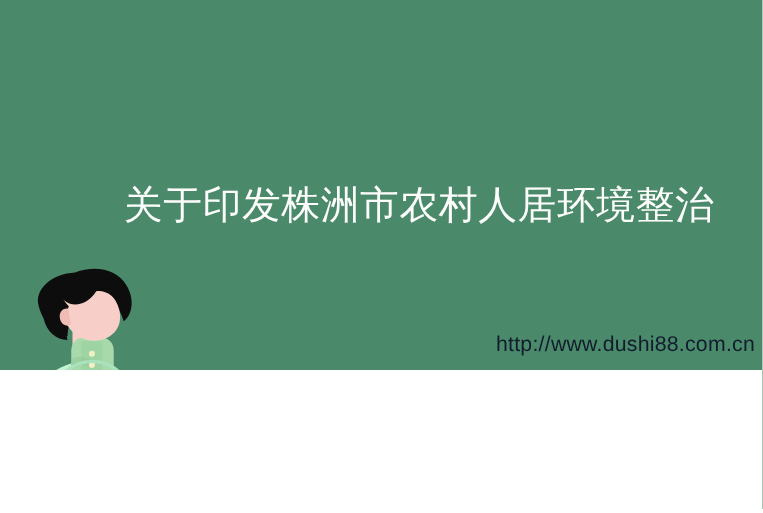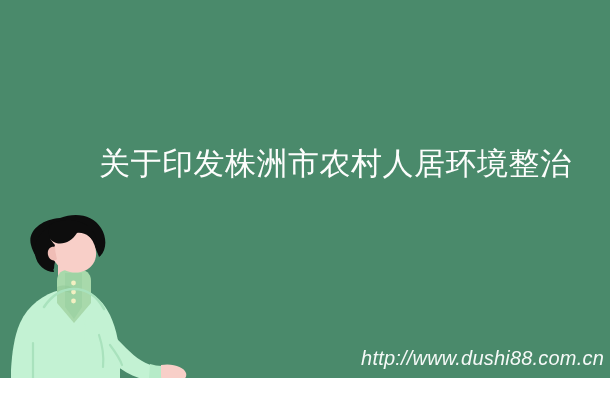--- a/index.html
+++ b/index.html
@@ -4,21 +4,21 @@
 <title>Article Cover Image</title>
 <style>
   html, body {
     margin: 0;
     padding: 0;
     background: #ffffff;
   }
   #cover {
     position: relative;
     width: 610px;
-    height: 378px;
+    height: 296px;
     overflow: hidden;
     background: #4a8a6b;
     font-family: "Liberation Sans", "DejaVu Sans", sans-serif;
   }
 
   
   #title-block {
     position: absolute;
     left: 99px;
     top: 143px;
@@ -35,28 +35,27 @@
     white-space: nowrap;
     font-weight: 400;
     text-rendering: optimizeLegibility;
   }
 
   
   #watermark {
     position: absolute;
     right: 6px;
     bottom: 10px;
-    color: #ffffff;
-    font-size: 20px;
+    color: #0f172a;
+    font-size: 17px;
     line-height: 20px;
     letter-spacing: 0.2px;
     white-space: nowrap;
     opacity: 0.95;
     z-index: 6;
-    font-style: italic;
   }
 
   
   #illustration {
     position: absolute;
     left: 0;
     top: 195px;
     width: 200px;
     height: 215px;
     z-index: 4;

